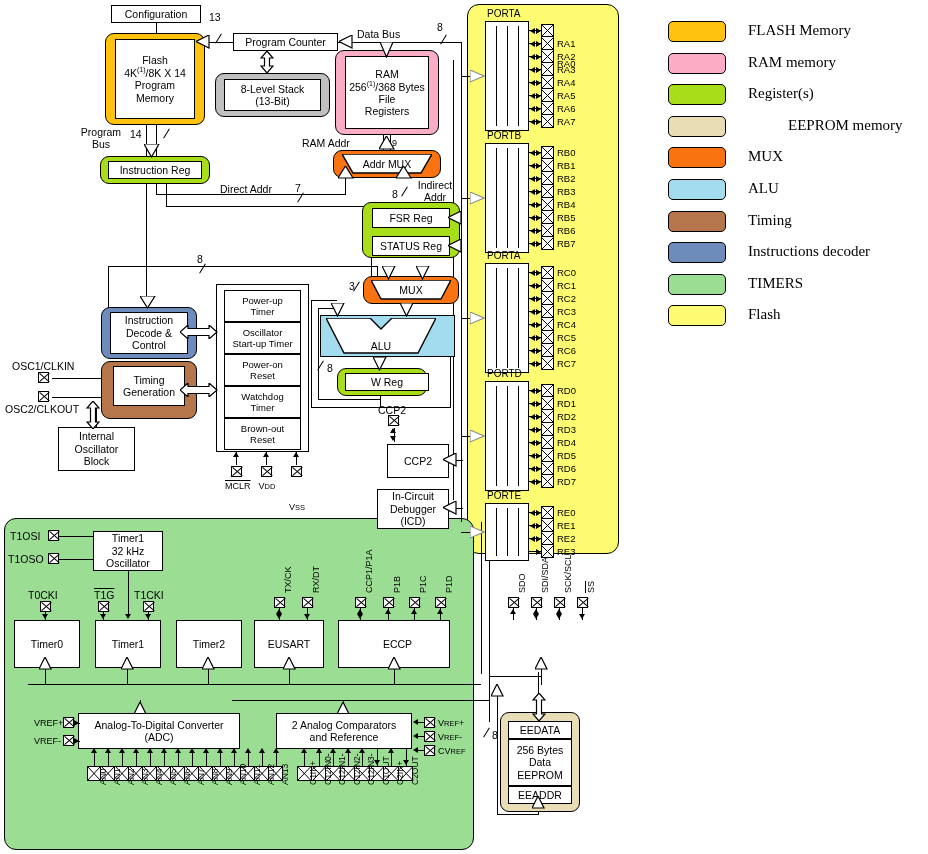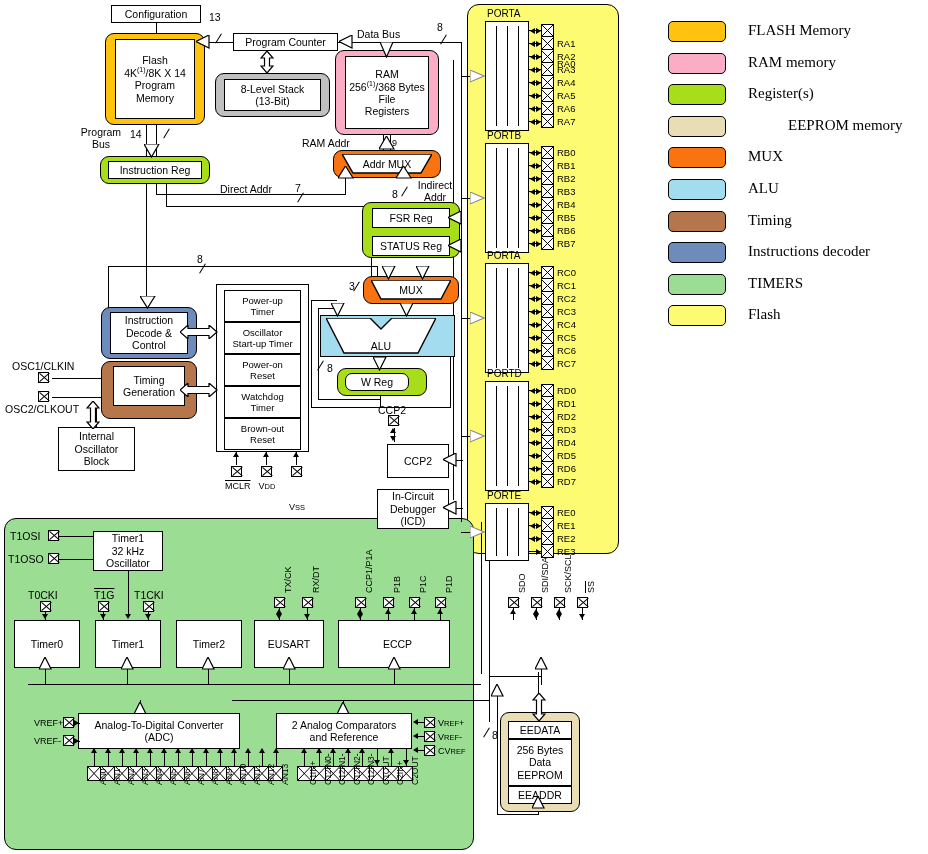--- a/index.html
+++ b/index.html
@@ -214,21 +214,21 @@
   </svg>
   <div class="lbl c" style="left:371px; top:284px; width:80px; text-align:center;">MUX</div>
 
   <div class="abs" style="left:320px; top:315px; width:135px; height:42px; background:#A3DCEE; border:1.4px solid #000;"></div>
   <svg class="abs" style="left:326px; top:318px;" width="110" height="36">
     <polygon points="0,0 44,0 55,11 66,0 110,0 92,35 18,35" fill="#fff" stroke="#000" stroke-width="1.4"></polygon>
   </svg>
   <div class="lbl c" style="left:326px; top:340px; width:110px; text-align:center;">ALU</div>
 
   <div class="pad" style="left:337px; top:368px; width:90px; height:28px; background:#A8DD1A;"></div>
-  <div class="box" style="left:345px; top:373px; width:64px; height:18px;border-radius:7px;">
+  <div class="box" style="left:345px; top:373px; width:84px; height:18px;">
     <span>W Reg</span>
   </div>
 
   <div class="pad" style="left:101px; top:307px; width:96px; height:52px; background:#6D8CBC;"></div>
   <div class="box" style="left:110px; top:312px; width:78px; height:42px; flex-direction:column; justify-content:center;">
     <span>Instruction</span>
     <span>Decode &amp;</span>
     <span>Control</span>
   </div>
 

